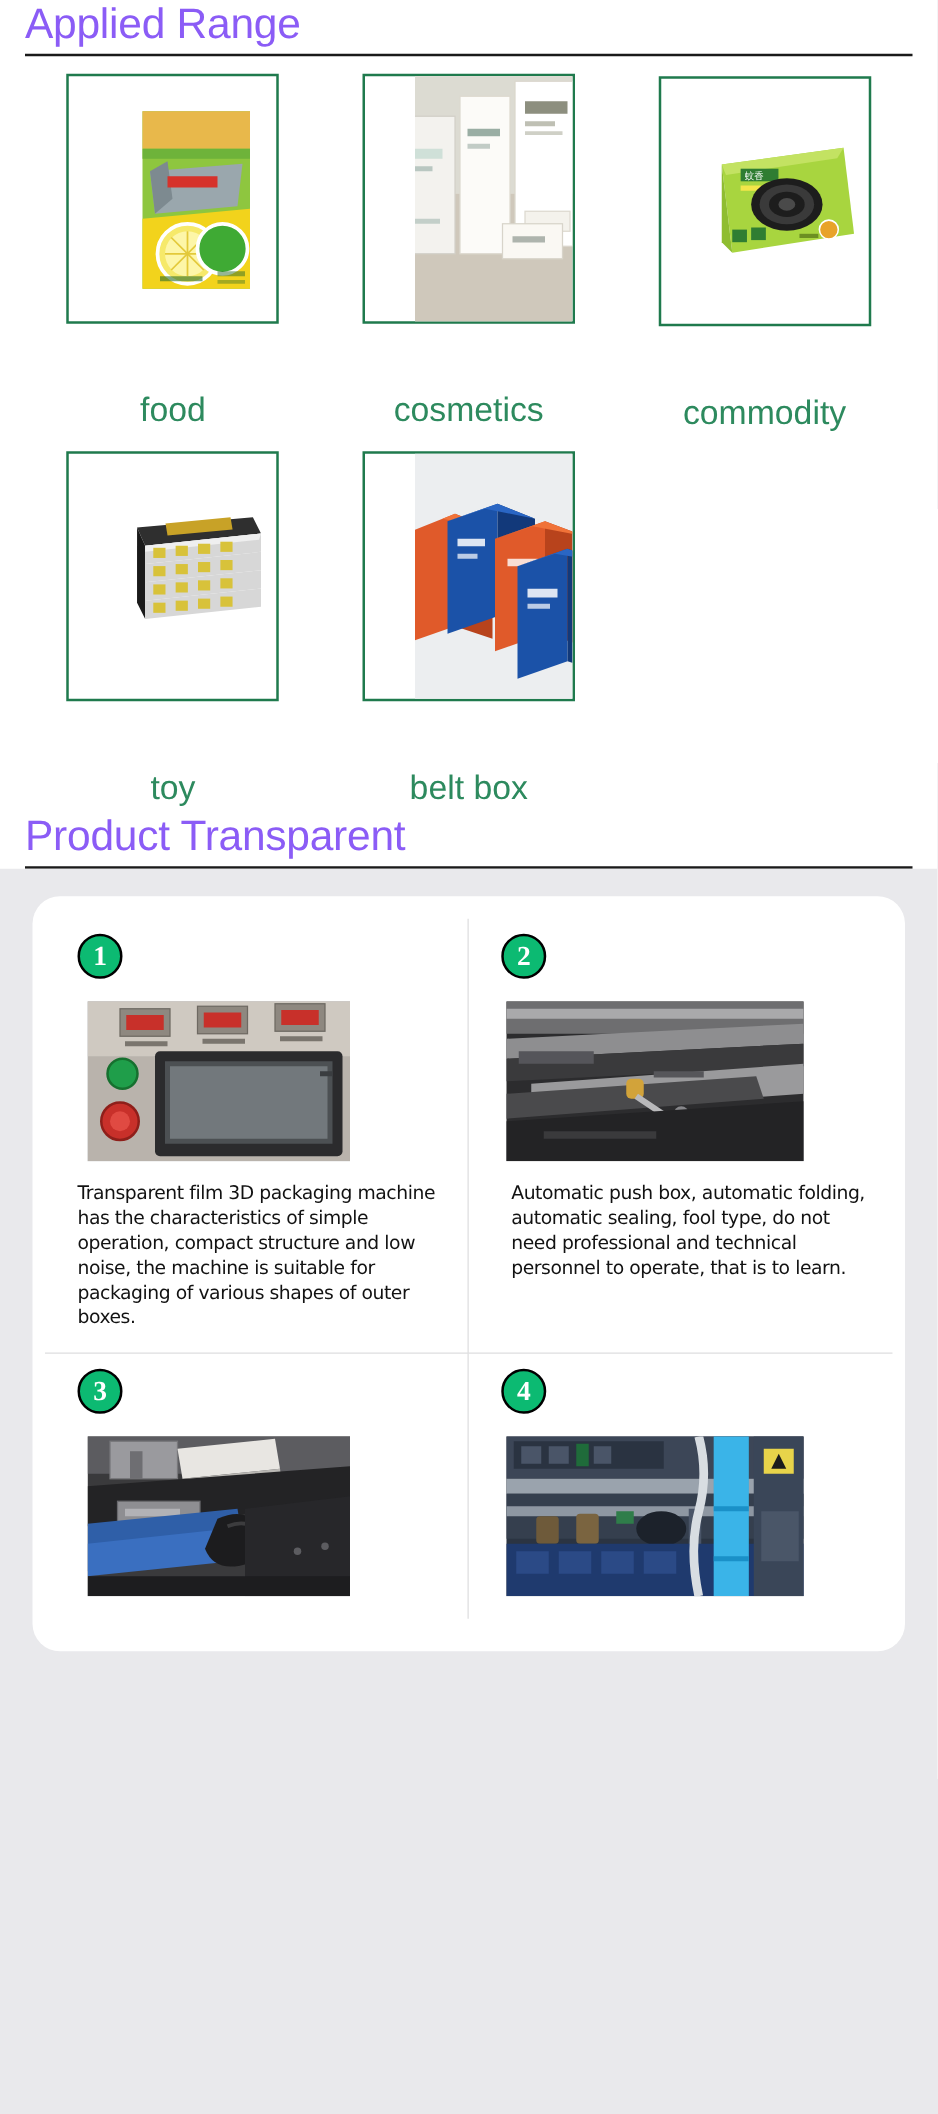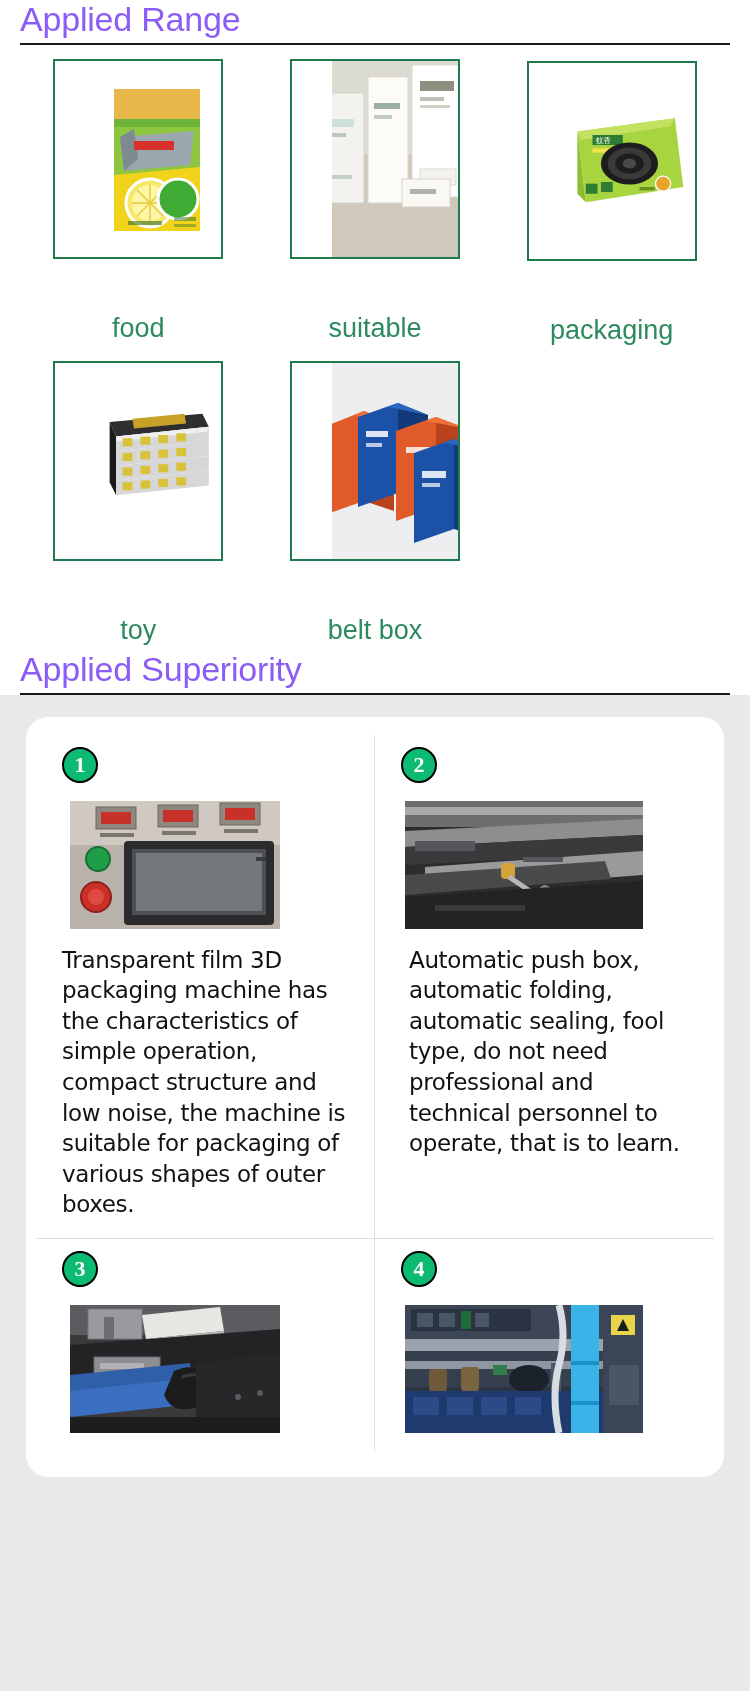--- a/index.html
+++ b/index.html
@@ -116,21 +116,21 @@
     margin-top: 18px;
     margin-left: 8px;
     overflow: hidden;
     background: #cfcfcf;
   }
   .feature-photo.wide { width: 238px; margin-left: 4px; }
   .feature-photo svg { display: block; }
 
   .feature-text {
     margin-top: 16px;
-    font-size: 23px;
+    font-size: 15px;
     line-height: 1.33;
     color: #121212;
     letter-spacing: -0.35px;
     font-family: "DejaVu Sans", sans-serif;
   }
   .feature-cell.r-col .feature-text { margin-left: 8px; }
 </style>
 </head>
 <body>
 
@@ -184,21 +184,21 @@
           <rect x="64" y="56" width="18" height="4" fill="#c2ccc6"></rect>
           <rect x="102" y="6" width="52" height="132" fill="#ffffff" stroke="#dbd7cd"></rect>
           <rect x="110" y="22" width="34" height="10" fill="#8d8f7f"></rect>
           <rect x="110" y="38" width="24" height="4" fill="#bfc0b4"></rect>
           <rect x="110" y="46" width="30" height="3" fill="#cfd0c6"></rect>
           <rect x="110" y="110" width="36" height="16" fill="#f4f2ec" stroke="#ddd9cf"></rect>
           <rect x="92" y="120" width="48" height="28" fill="#faf8f3" stroke="#d8d4ca"></rect>
           <rect x="100" y="130" width="26" height="5" fill="#aeb4ad"></rect>
         </svg>
       </div>
-      <div class="range-label">suitable</div>
+      <div class="range-label">cosmetics</div>
     </div>
 
     <div class="range-cell row2">
       <div class="thumb-frame">
         <svg width="150" height="130" viewBox="0 0 150 130">
           <polygon points="10,30 126,14 136,96 20,114" fill="#a8d53f"></polygon>
           <polygon points="10,30 20,114 10,104" fill="#8fbd31"></polygon>
           <polygon points="10,30 126,14 120,24 14,40" fill="#c3e262"></polygon>
           <rect x="28" y="34" width="36" height="12" fill="#2f7d32"></rect>
           <text x="32" y="44" font-size="9" fill="#ffffff" font-family="DejaVu Sans, sans-serif">蚊香</text>
@@ -206,21 +206,21 @@
           <ellipse cx="72" cy="68" rx="34" ry="25" fill="#1d1d1d"></ellipse>
           <ellipse cx="72" cy="68" rx="26" ry="19" fill="#3a3a3a"></ellipse>
           <ellipse cx="72" cy="68" rx="17" ry="12" fill="#1d1d1d"></ellipse>
           <ellipse cx="72" cy="68" rx="8" ry="6" fill="#4a4a4a"></ellipse>
           <rect x="20" y="92" width="14" height="12" fill="#2f7d32"></rect>
           <rect x="38" y="90" width="14" height="12" fill="#2f7d32"></rect>
           <circle cx="112" cy="92" r="9" fill="#e8a32a" stroke="#ffffff" stroke-width="1.5"></circle>
           <rect x="84" y="96" width="18" height="4" fill="#6c8f22"></rect>
         </svg>
       </div>
-      <div class="range-label">packaging</div>
+      <div class="range-label">commodity</div>
     </div>
 
     <div class="range-cell row2">
       <div class="thumb-frame">
         <svg width="155" height="140" viewBox="0 0 155 140">
           <polygon points="18,22 132,12 140,28 26,40" fill="#2f2f2f"></polygon>
           <polygon points="18,22 26,40 26,112 18,96" fill="#1a1a1a"></polygon>
           <g>
             <polygon points="26,40 140,28 140,46 26,58" fill="#d7d7d7"></polygon>
             <polygon points="26,40 140,28 138,34 26,46" fill="#efefef"></polygon>
@@ -280,21 +280,21 @@
         </svg>
       </div>
       <div class="range-label">belt box</div>
     </div>
 
   </div>
 </section>
 
 <section class="superiority-section">
 
-  <h2 class="section-heading">Applied Superiority</h2>
+  <h2 class="section-heading">Product Transparent</h2>
   <div class="heading-rule"></div>
 
   <div class="superiority-body">
     <div class="card-panel">
 
       <div class="feature-cell left top">
         <div class="badge">1</div>
         <div class="feature-photo">
           <svg width="210" height="128" viewBox="0 0 210 128" preserveAspectRatio="xMidYMid slice">
             <rect width="210" height="128" fill="#b9b3ac"></rect>

